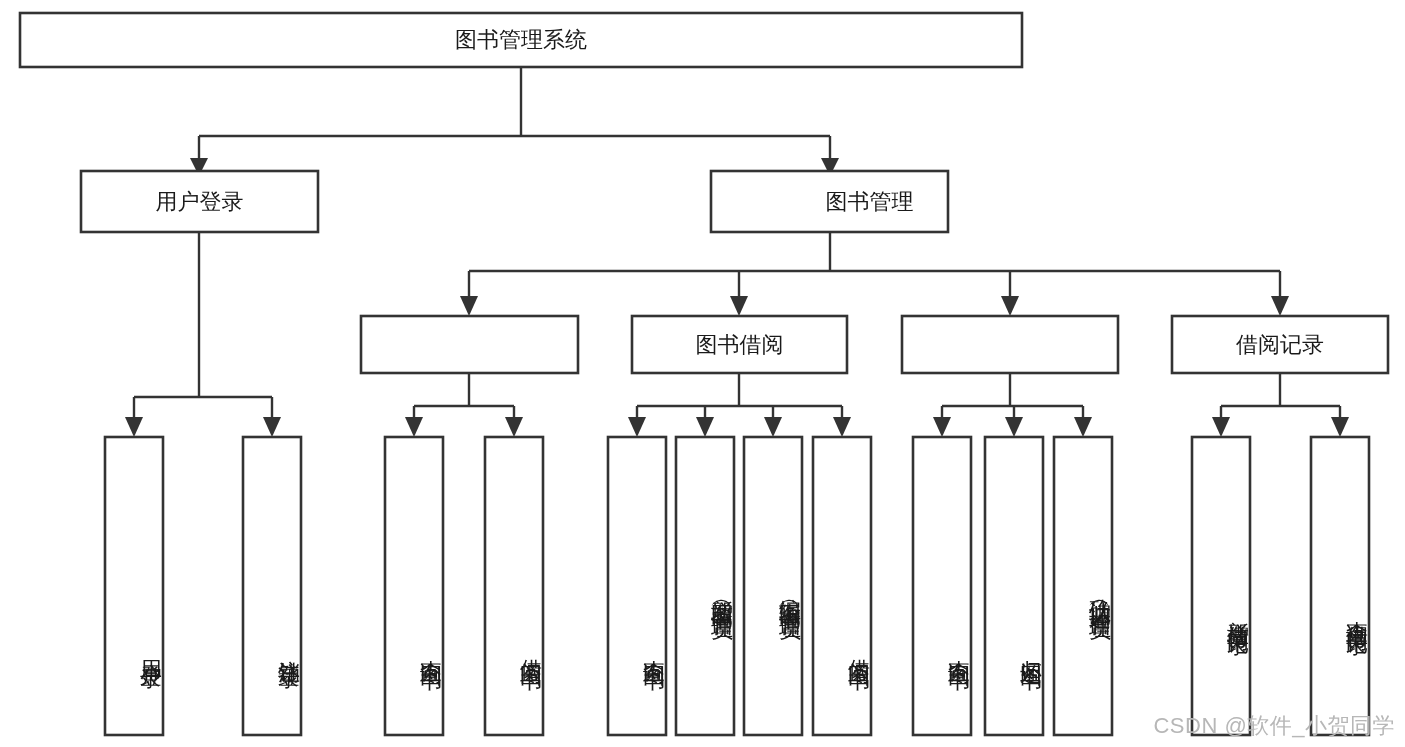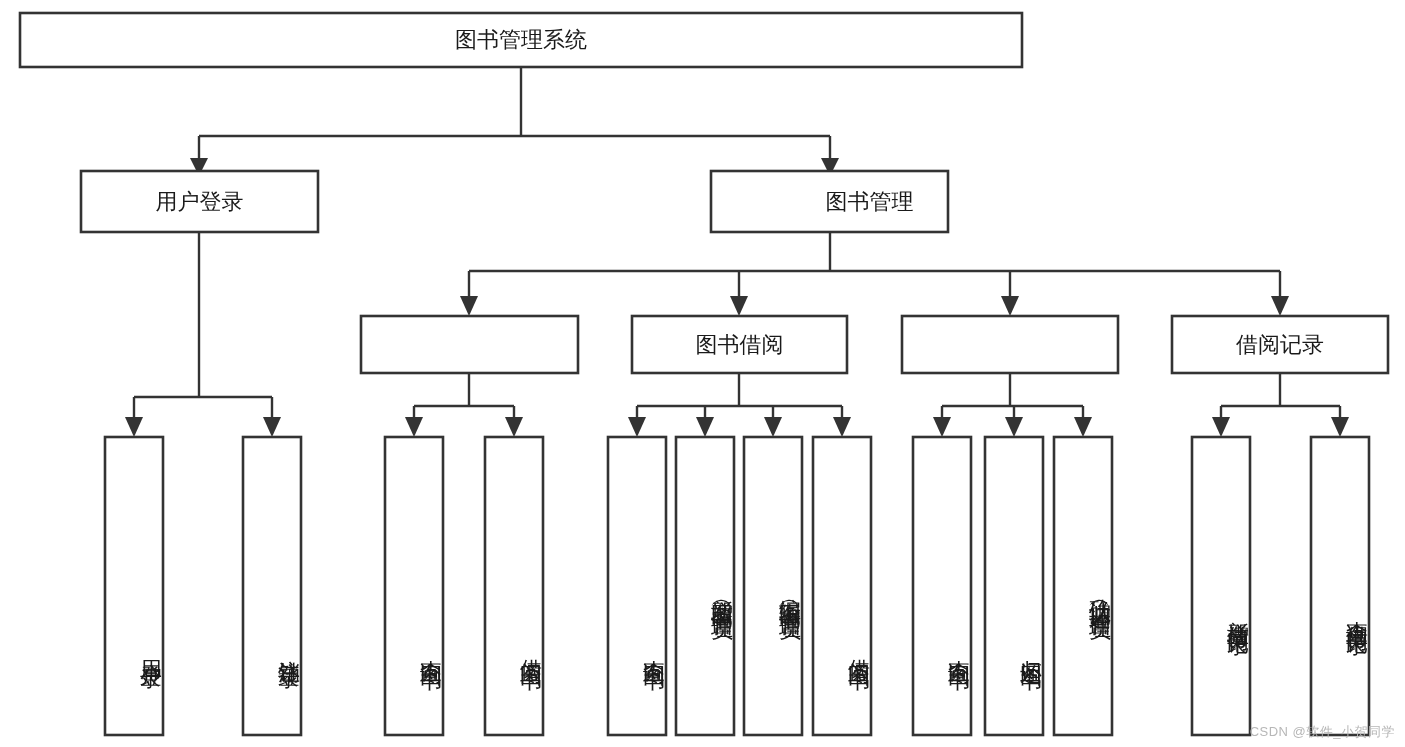--- a/index.html
+++ b/index.html
@@ -65,21 +65,21 @@
     align-items: center;
     justify-content: center;
     white-space: nowrap;
     pointer-events: none;
   }
   #watermark {
     position: absolute;
     right: 10px;
     bottom: 6px;
     font-family: "Liberation Sans", "DejaVu Sans", sans-serif;
-    font-size: 13px;
+    font-size: 22px;
     color: #b7b7b7;
     letter-spacing: 0.5px;
     white-space: nowrap;
     pointer-events: none;
   }
 </style>
 </head>
 <body>
 
 <div id="diagram-root">

